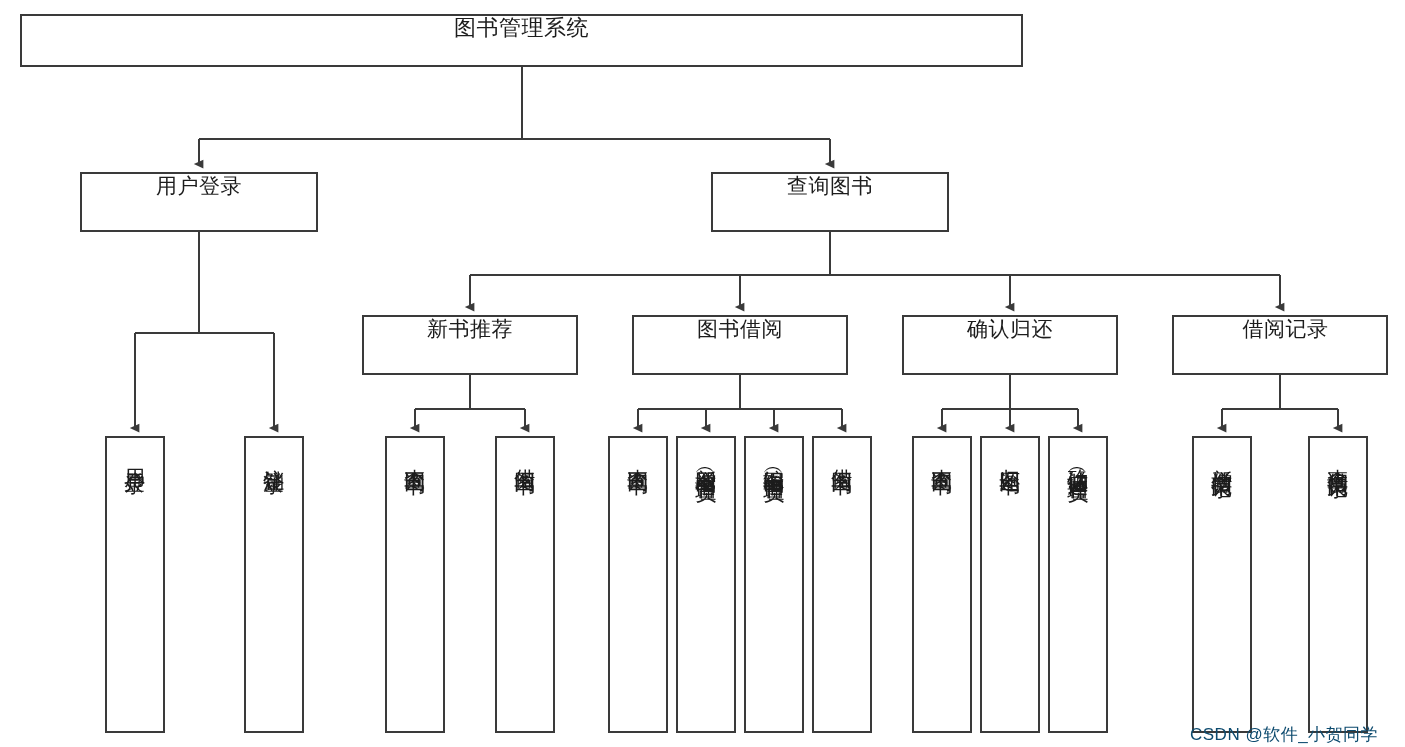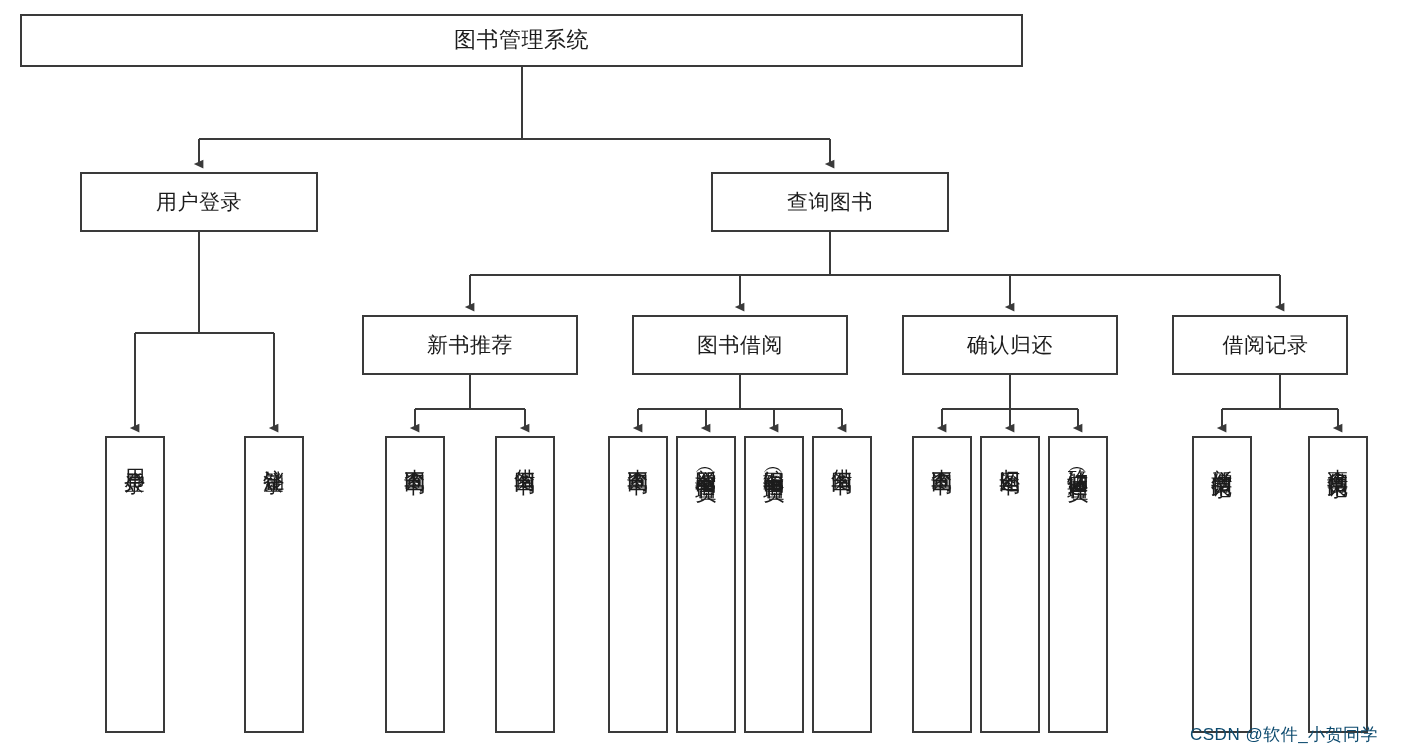--- a/index.html
+++ b/index.html
@@ -20,21 +20,21 @@
     left:0; top:0;
     width:1405px; height:747px;
     pointer-events:none;
   }
   .node{
     position:absolute;
     box-sizing:border-box;
     background:#ffffff;
     border:2px solid #3a3a3a;
     display:flex;
-    align-items:center;
+    align-items:flex-start;
     justify-content:center;
     color:#1c1c1c;
     z-index:2;
   }
   .node.root{ }
   .node .lbl{
     display:block;
     white-space:nowrap;
     letter-spacing:0.5px;
   }
@@ -138,21 +138,21 @@
 
   <div class="node horiz" style="left:632px; top:315px; width:216px; height:60px;">
     <span class="lbl">图书借阅</span>
   </div>
   <div class="node horiz" style="left:362px; top:315px; width:216px; height:60px;">
     <span class="lbl">新书推荐</span>
   </div>
   <div class="node horiz" style="left:902px; top:315px; width:216px; height:60px;">
     <span class="lbl">确认归还</span>
   </div>
-  <div class="node horiz" style="left:1172px; top:315px; width:176px; height:60px;padding-left:11px;">
+  <div class="node horiz" style="left:1172px; top:315px; width:216px; height:60px;padding-left:11px;">
     <span class="lbl">借阅记录</span>
   </div>
 
   <div class="node leaf" style="left:105px; top:436px; width:60px; height:297px;">
     <span class="lbl">用户登录</span>
   </div>
   <div class="node leaf" style="left:244px; top:436px; width:60px; height:297px;">
     <span class="lbl">注销登录</span>
   </div>
 

